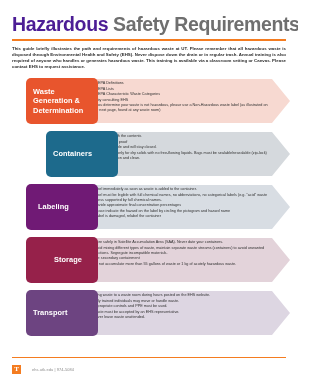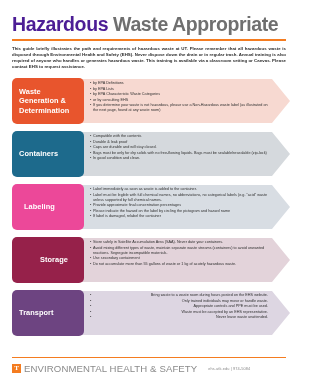--- a/index.html
+++ b/index.html
@@ -61,36 +61,36 @@
   
   .flow {
     margin-top: 8px;
     padding: 0 8px 0 12px;
   }
   .row {
     position: relative;
     height: 46px;
     margin-bottom: 7px;
   }
-  .row:last-child { margin-bottom: 0; text-align: right; }
+  .row:last-child { margin-bottom: 0; }
 
   
   .band {
     position: absolute;
     left: 60px;
     top: 1px;
     right: 0;
     height: 44px;
     clip-path: polygon(0 0, calc(100% - 18px) 0, 100% 50%, calc(100% - 18px) 100%, 0 100%);
   }
 
   
   .chip {
     position: absolute;
-    left: 0;
+    left: 14px;
     top: 0;
     width: 72px;
     height: 46px;
     border-radius: 5px;
     display: flex;
     align-items: center;
     padding: 0 7px;
     box-sizing: border-box;
     z-index: 3;
   }
@@ -127,23 +127,23 @@
     position: absolute;
     left: 0;
     top: 0;
     font-size: 3.8px;
     color: #2f2f2f;
   }
 
   
   .row-waste .chip   { background: #e8552d; }
   .row-waste .band   { background: #f7d9d1; }
-  .row-cont .chip    { background: #1d6a8c; }
+  .row-cont .chip    { background: #1d6a8c; margin-left: 20px; }
   .row-cont .band    { background: #d5d9dd; }
-  .row-label .chip   { background: #ec4899; padding-left: 12px; }
+  .row-label .chip   { background: #701a75; padding-left: 12px; }
   .row-label .band   { background: #d8dde3; }
   .row-stor .chip    { background: #96214a; padding-left: 28px; }
   .row-stor .band    { background: #e3d3da; }
   .row-trans .chip   { background: #6d4481; }
   .row-trans .band   { background: #ddd6e2; }
 
   
   .footer-rule {
     position: absolute;
     left: 12px;
@@ -186,21 +186,21 @@
     letter-spacing: 0.1px;
     white-space: nowrap;
   }
 </style>
 </head>
 <body>
 
 <div class="page">
 
   <div class="header">
-    <h1 class="title"><span class="t-strong">Hazardous</span><span class="t-light"> Waste Appropriate</span></h1>
+    <h1 class="title"><span class="t-strong">Hazardous</span><span class="t-light"> Safety Requirements</span></h1>
     <div class="title-rule"></div>
     <p class="intro">This guide briefly illustrates the path and requirements of hazardous waste at UT. Please remember that all hazardous waste is disposed through Environmental Health and Safety (EHS). Never dispose down the drain or in regular trash. Annual training is also required of anyone who handles or generates hazardous waste. This training is available via a classroom setting or Canvas. Please contact EHS to request assistance.</p>
   </div>
 
   <div class="flow">
 
     <div class="row row-waste">
       <div class="band"></div>
       <div class="chip">
         <span class="chip-label">Waste Generation &amp; Determination</span>
@@ -267,17 +267,16 @@
         <li>Waste must be accepted by an EHS representative.</li>
         <li>Never leave waste unattended.</li>
       </ul>
     </div>
 
   </div>
 
   <div class="footer-rule"></div>
   <div class="footer">
     <div class="ut-mark">T</div>
-    <div class="footer-name">ENVIRONMENTAL HEALTH &amp; SAFETY</div>
     <div class="footer-contact">ehs.utk.edu | 974-5084</div>
   </div>
 
 </div>
 
 </body></html>

